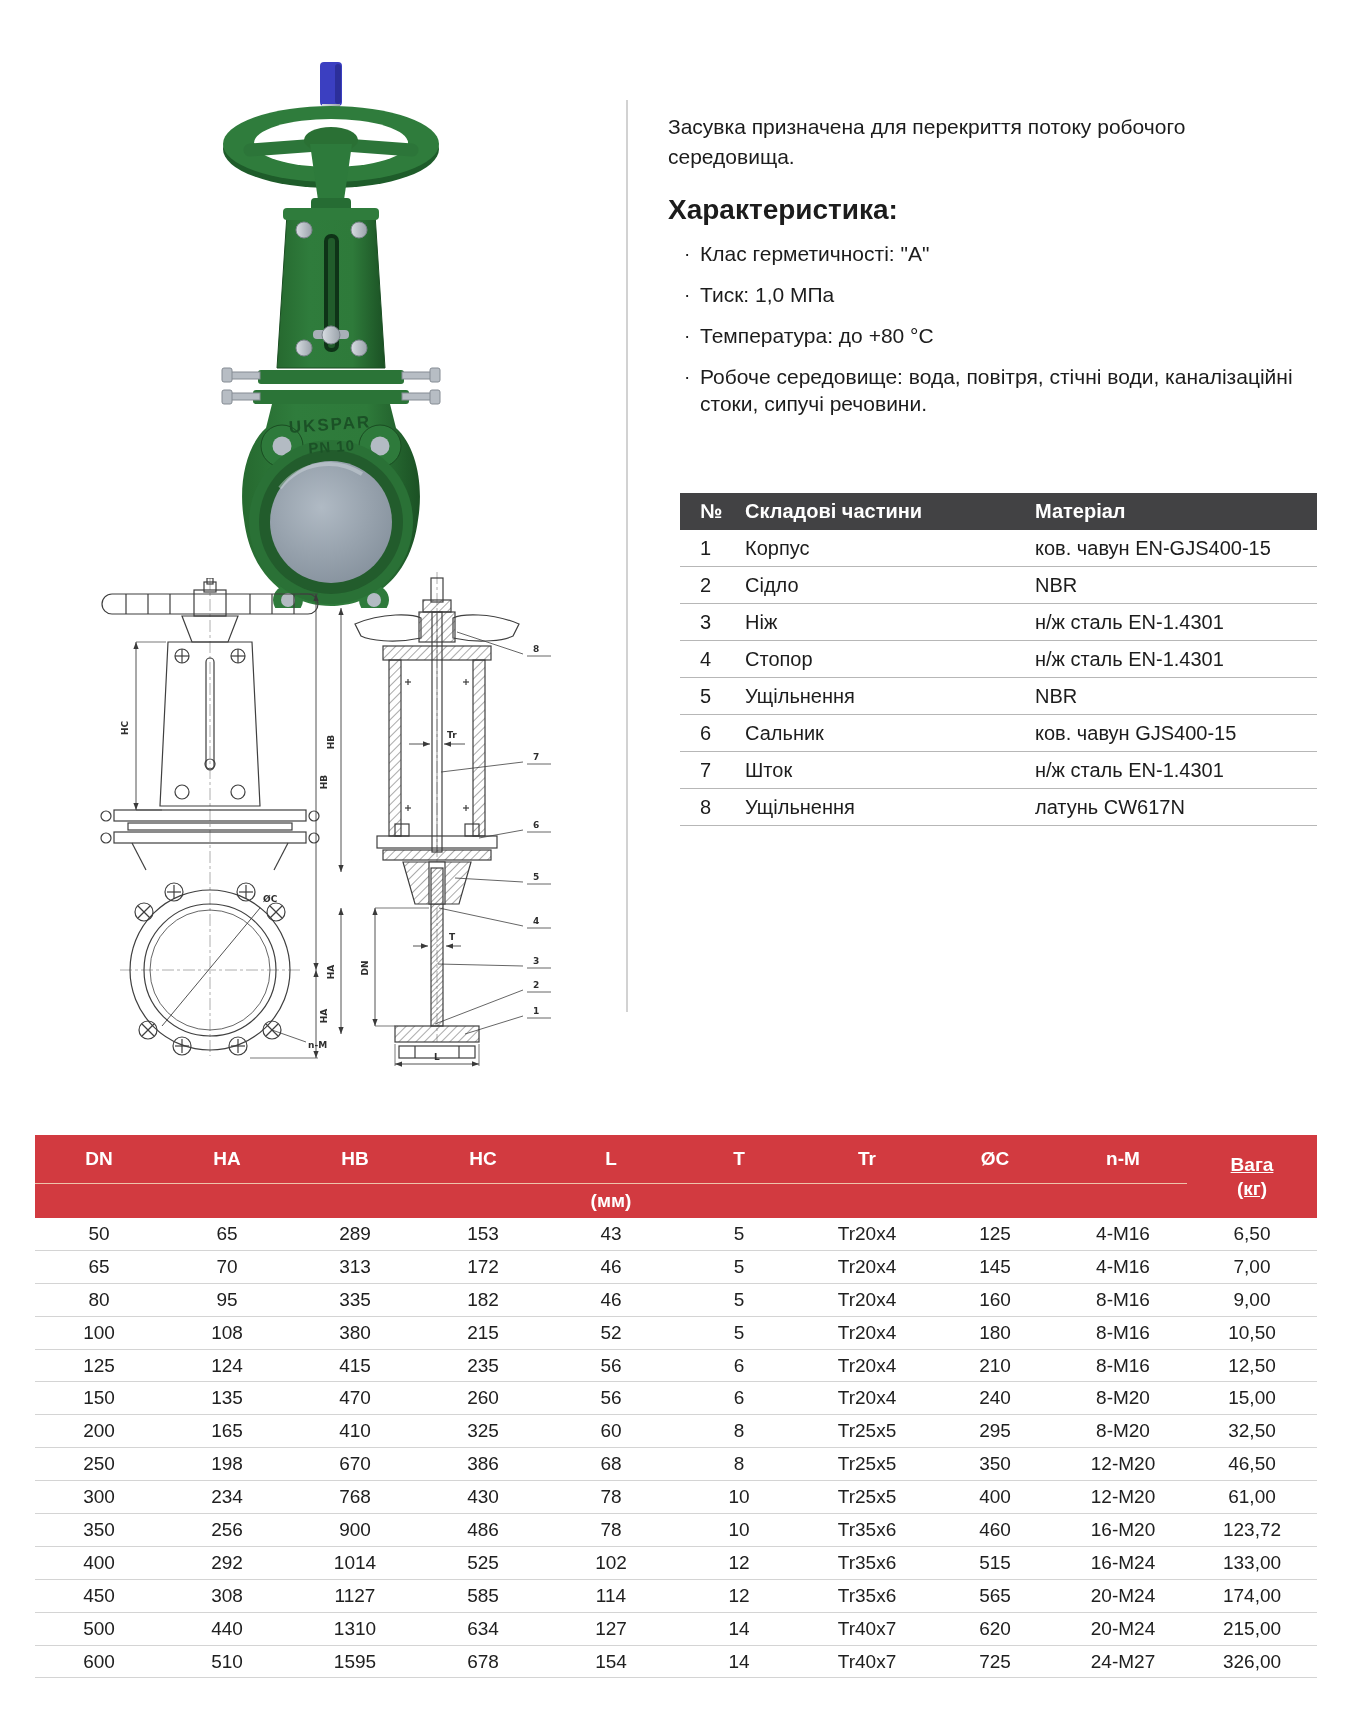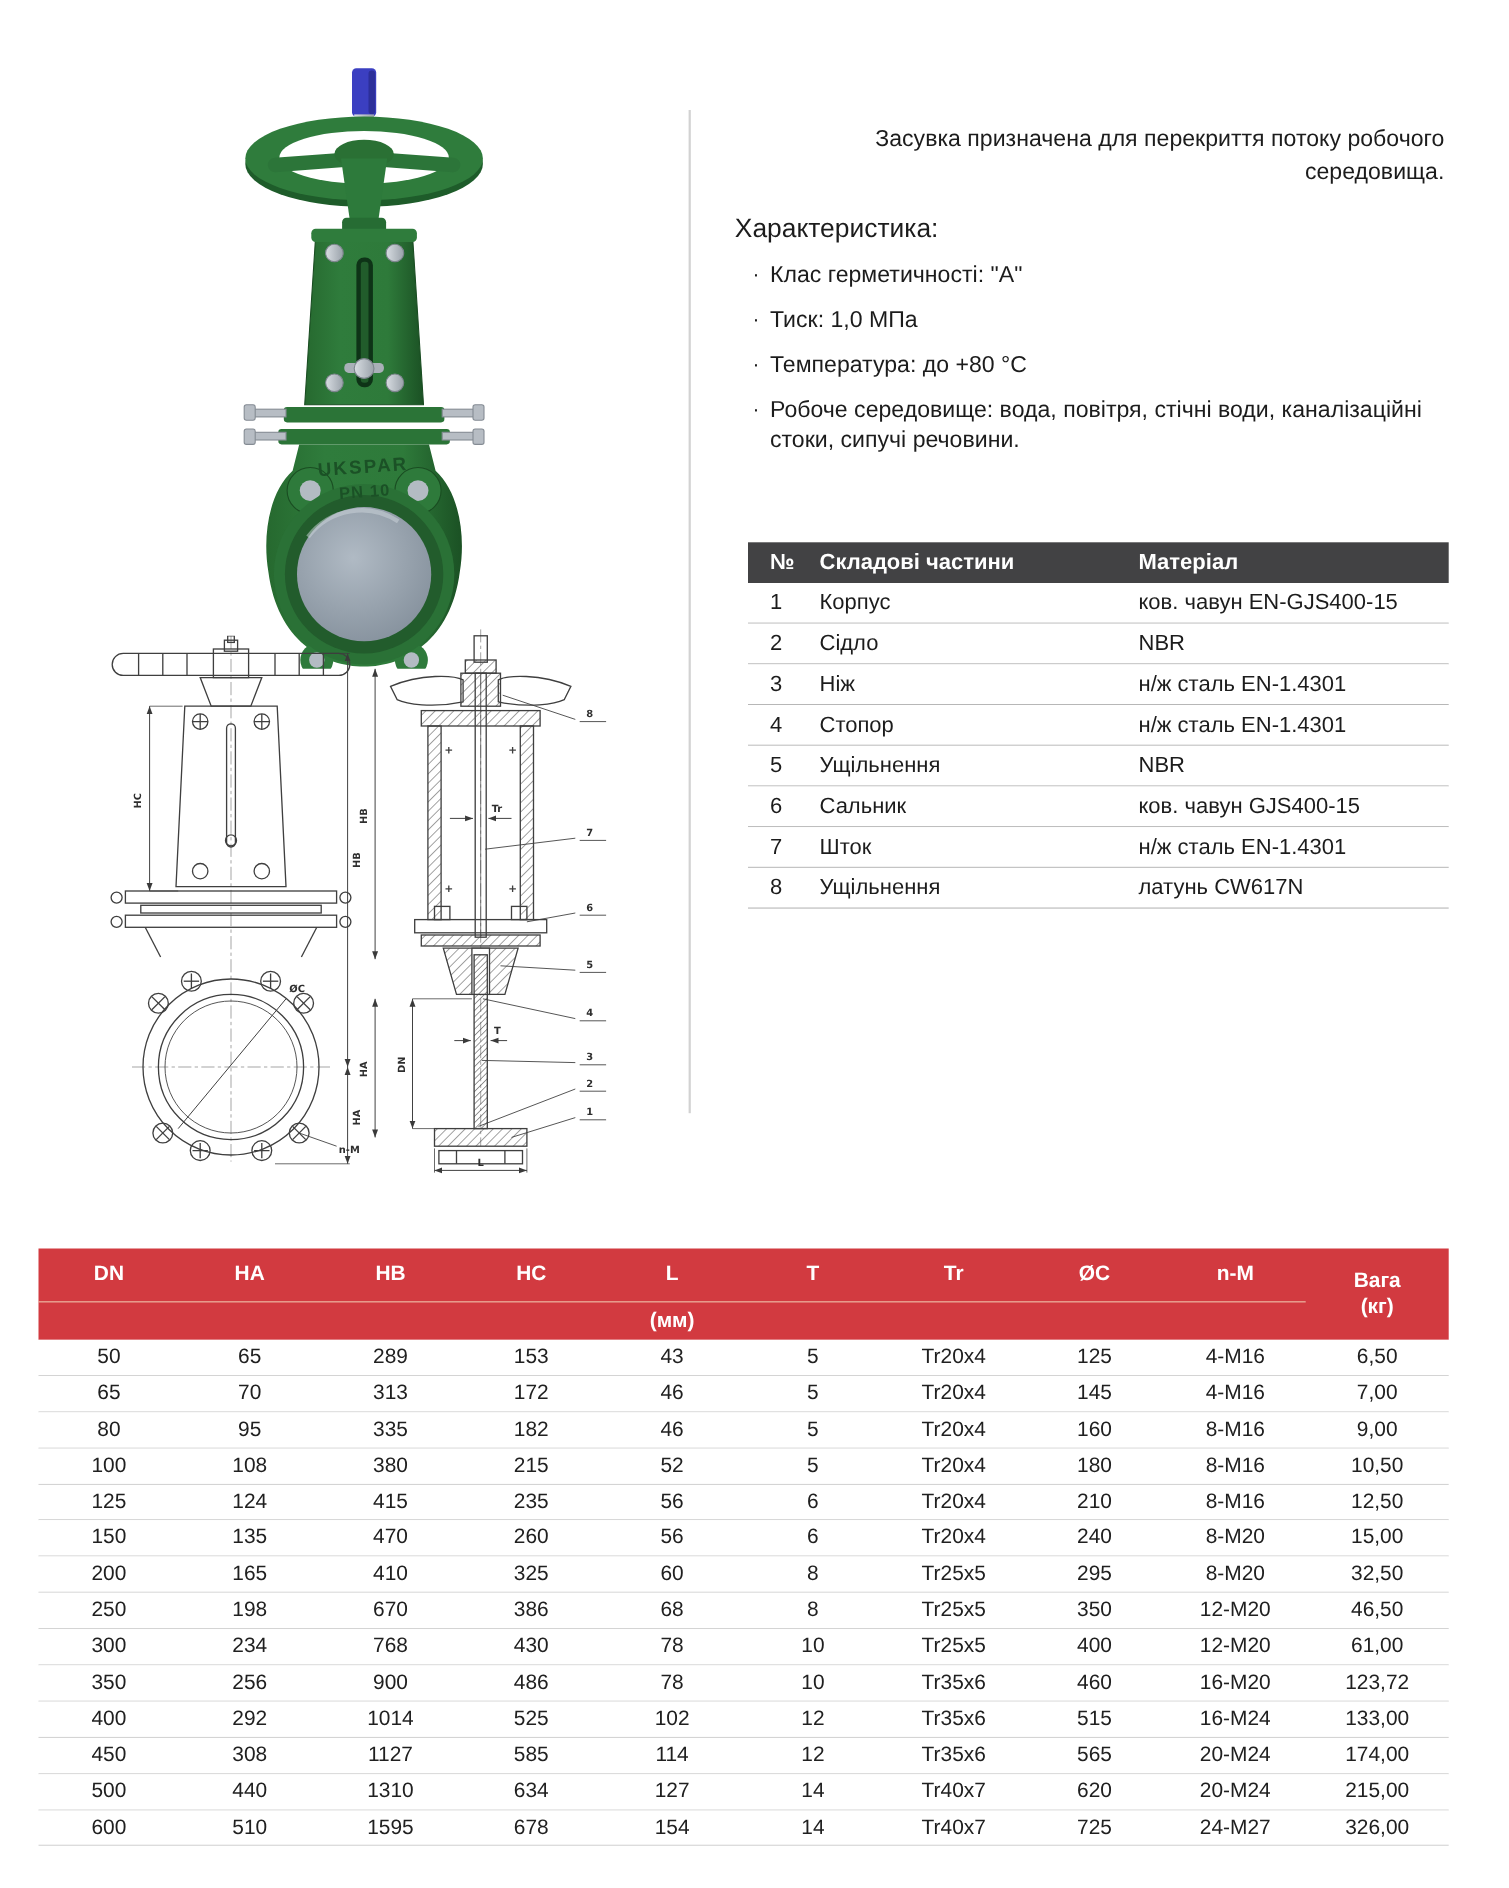--- a/index.html
+++ b/index.html
@@ -2,41 +2,41 @@
 <html><head>
 <meta charset="utf-8">
 <style>
   html,body{margin:0;padding:0;background:#fff;}
   .page{position:relative;width:1372px;height:1716px;background:#ffffff;overflow:hidden;
         font-family:"Liberation Sans",sans-serif;color:#1c1c1c;}
   
   .divider{position:absolute;left:626px;top:100px;width:2px;height:912px;background:#d2d2d2;}
   
   .intro{position:absolute;left:668px;top:112px;width:645px;}
-  .lead{font-size:21px;line-height:30px;margin:0;text-align:right;}
-  .char-title{font-size:24px;font-weight:400;margin:22px 0 0 0;}
+  .lead{font-size:21px;line-height:30px;margin:0;}
+  .char-title{font-size:28px;font-weight:700;margin:22px 0 0 0;}
   .bullets{margin:6px 0 0 0;padding:0;list-style:none;}
   .bullet{display:flex;margin-top:14px;font-size:21px;line-height:27px;}
   .b-dot{width:32px;padding-left:16px;box-sizing:border-box;font-size:19px;}
   .b-text{flex:1;}
   .note{font-weight:700;font-size:22px;line-height:30px;margin-top:16px;}
   
   .parts{position:absolute;left:680px;top:493px;width:637px;font-size:20px;}
   .pt-head{display:flex;background:#424244;color:#ffffff;font-weight:700;height:37px;align-items:center;}
   .pt-row{display:flex;height:36px;align-items:center;border-bottom:1px solid #b7b7b7;background:#fff;}
   .c-num{width:65px;padding-left:20px;box-sizing:border-box;}
   .c-name{width:290px;}
   .c-mat{flex:1;}
   
   .dims{position:absolute;left:35px;top:1135px;width:1282px;}
   .dt-head{display:grid;grid-template-columns:repeat(9,1fr) 130px;grid-template-rows:48px 35px;
            background:#d23a40;color:#fff;font-weight:700;font-size:19px;}
   .dt-hwrap{display:contents;}
   .dt-h{grid-row:1;display:flex;align-items:center;justify-content:center;}
-  .dt-weight{grid-column:10;grid-row:1/3;display:flex;flex-direction:column;align-items:center;justify-content:center;line-height:24px;}
+  .dt-weight{grid-column:10;grid-row:1/3;display:flex;flex-direction:column;align-items:center;justify-content:center;line-height:24px;text-decoration:underline;}
   .dt-unit{grid-column:1/10;grid-row:2;display:flex;align-items:center;justify-content:center;border-top:1px solid #eec3ab;text-align:center;}
   .dt-row{display:grid;grid-template-columns:repeat(9,1fr) 130px;height:31.9px;align-items:center;
           text-align:center;font-size:19px;color:#202020;border-bottom:1px solid #d4d4d4;background:#fff;}
   
   .valve-photo{position:absolute;left:171px;top:48px;}
   .dwg-front{position:absolute;left:70px;top:578px;}
   .dwg-section{position:absolute;left:325px;top:572px;}
   .dwg text{font-family:"DejaVu Sans",sans-serif;font-size:9px;font-weight:bold;fill:#2e2e2e;}
 </style>
 </head>

